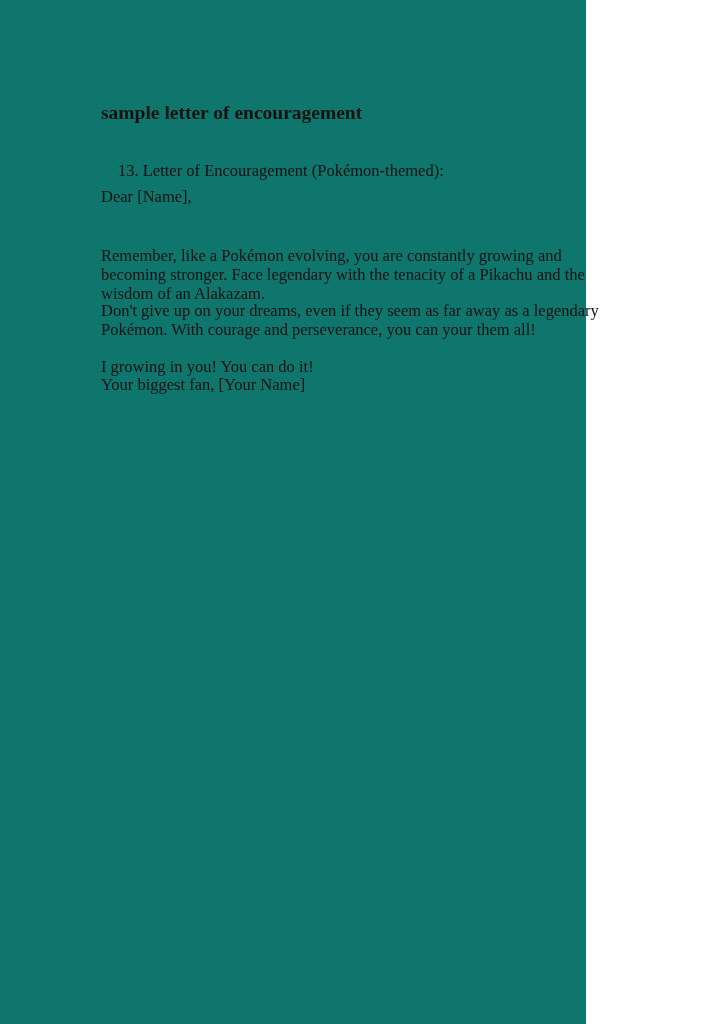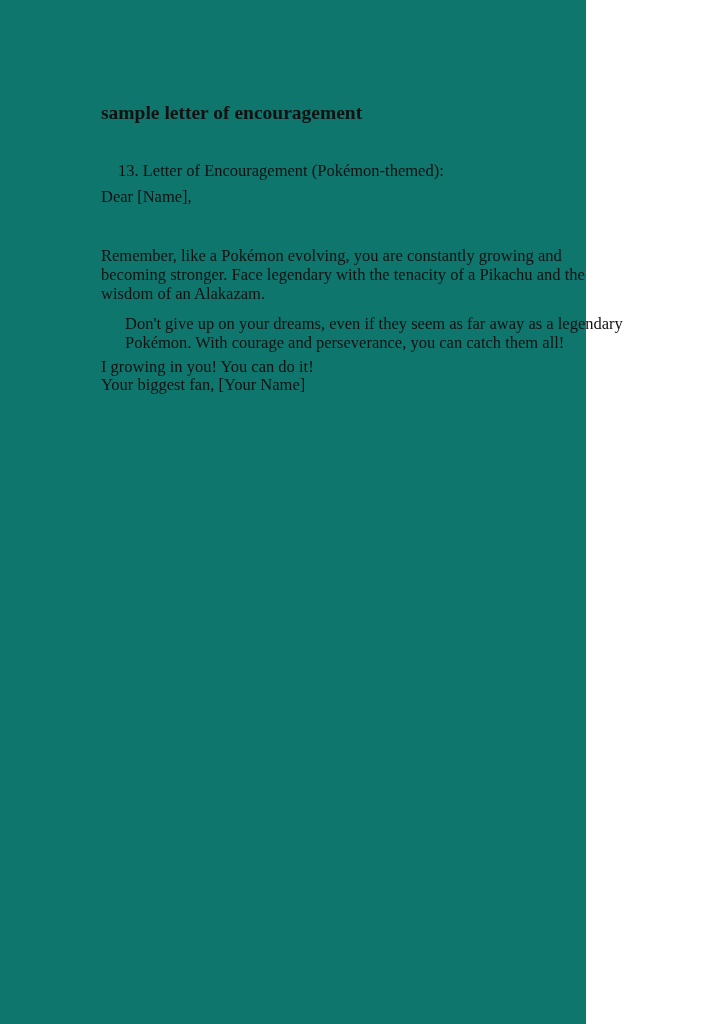--- a/index.html
+++ b/index.html
@@ -58,21 +58,21 @@
   <h2 class="subtitle">13. Letter of Encouragement (Pokémon-themed):</h2>
 
   <p class="para" style="top:187px;">Dear [Name],</p>
 
   <p class="para" style="top:246px;">
     <span class="line">Remember, like a Pokémon evolving, you are constantly growing and</span>
     <span class="line">becoming stronger. Face legendary with the tenacity of a Pikachu and the</span>
     <span class="line">wisdom of an Alakazam.</span>
   </p>
 
-  <p class="para" style="top:314px;margin-left:24px;">
+  <p class="para" style="top:301px;">
     <span class="line">Don't give up on your dreams, even if they seem as far away as a legendary</span>
-    <span class="line">Pokémon. With courage and perseverance, you can catch them all!</span>
+    <span class="line">Pokémon. With courage and perseverance, you can your them all!</span>
   </p>
 
   <p class="para" style="top:357px;">I growing in you! You can do it!</p>
 
   <p class="para" style="top:375px;">Your biggest fan, [Your Name]</p>
 </div>
 
 </body></html>

